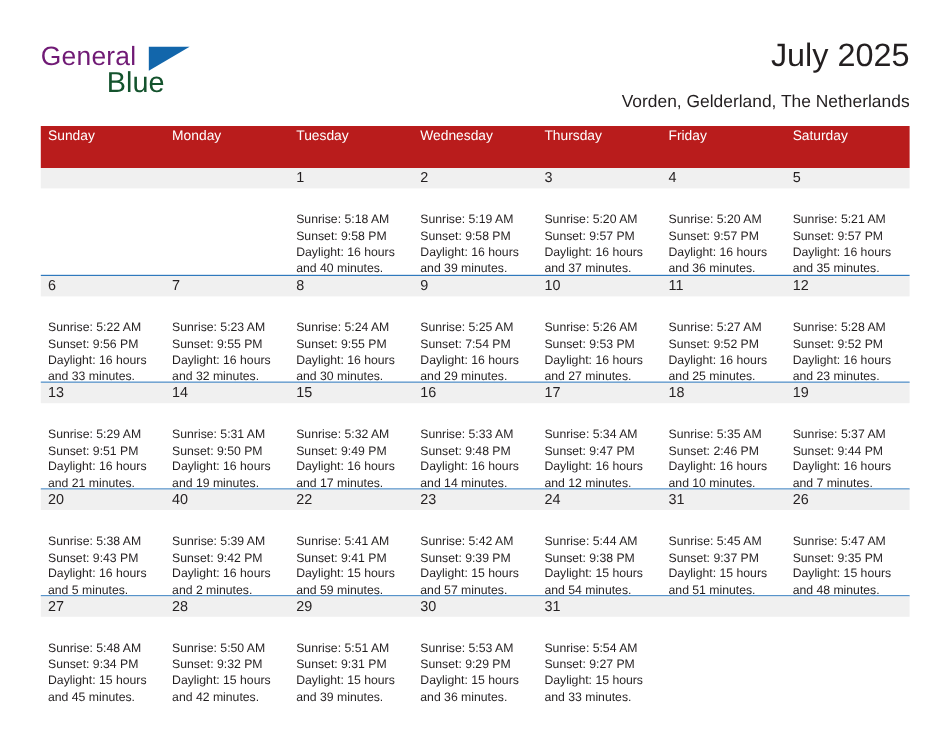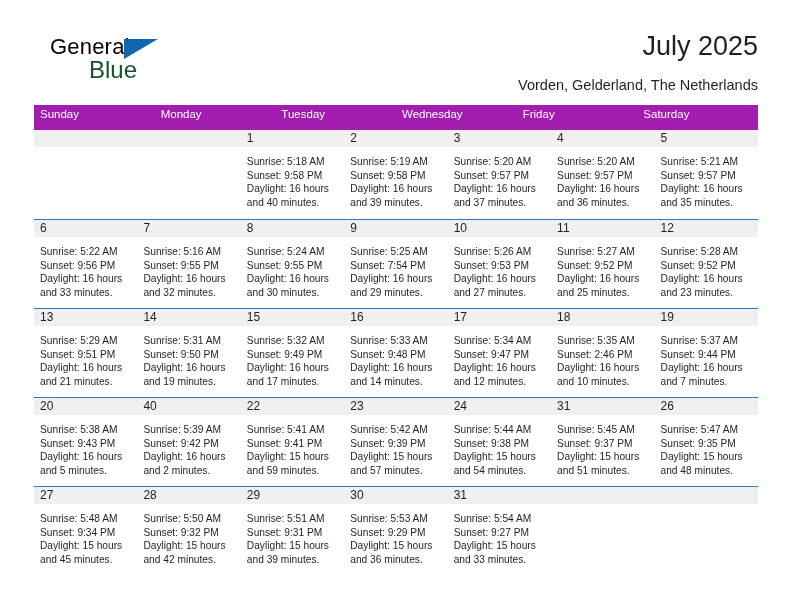--- a/index.html
+++ b/index.html
@@ -31,25 +31,25 @@
   }
   .logo {
     position: absolute;
     left: 34px;
     top: 34px;
     width: 180px;
     height: 48px;
   }
   .logo-general {
     position: absolute;
-    left: 16px;
+    left: 0;
     top: 0;
     font-size: 22px;
     letter-spacing: 0.2px;
-    color: #000000;
+    color: #701a75;
     font-family: "Liberation Sans", sans-serif;
   }
   .logo-triangle {
     position: absolute;
     left: 90px;
     top: 5px;
     width: 0;
     height: 0;
     border-left: 34px solid #1266ab;
     border-bottom: 20px solid transparent;
@@ -86,22 +86,22 @@
 
   
   .calendar {
     position: absolute;
     left: 34px;
     top: 105px;
     width: 724px;
   }
   .weekday-row {
     display: flex;
-    background: #a21caf;
-    height: 25px;
+    background: #b91c1c;
+    height: 35px;
   }
   .weekday {
     flex: 1 1 0;
     color: #ffffff;
     font-size: 11.5px;
     line-height: 19px;
     padding-left: 6px;
     box-sizing: border-box;
     white-space: nowrap;
   }
@@ -132,21 +132,21 @@
     overflow: hidden;
   }
   .day-number {
     position: relative;
     font-size: 12px;
     line-height: 17px;
     height: 17px;
     color: #231f20;
   }
   .day-info {
-    margin-top: 8px;
+    margin-top: 20px;
     font-size: 10.2px;
     line-height: 13.6px;
     color: #231f20;
   }
   .day-info div {
     white-space: nowrap;
   }
 </style>
 </head>
 <body>
@@ -165,20 +165,21 @@
     <div class="subtitle">Vorden, Gelderland, The Netherlands</div>
   </div>
 
   <div class="calendar">
 
     <div class="weekday-row">
       <div class="weekday">Sunday</div>
       <div class="weekday">Monday</div>
       <div class="weekday">Tuesday</div>
       <div class="weekday">Wednesday</div>
+      <div class="weekday">Thursday</div>
       <div class="weekday">Friday</div>
       <div class="weekday">Saturday</div>
     </div>
 
     <div class="week first">
       <div class="daynum-band"></div>
       <div class="day">
         <div class="day-number"></div>
         <div class="day-info">
           <div></div>
@@ -250,21 +251,21 @@
         <div class="day-info">
           <div>Sunrise: 5:22 AM</div>
           <div>Sunset: 9:56 PM</div>
           <div>Daylight: 16 hours</div>
           <div>and 33 minutes.</div>
         </div>
       </div>
       <div class="day">
         <div class="day-number">7</div>
         <div class="day-info">
-          <div>Sunrise: 5:16 AM</div>
+          <div>Sunrise: 5:23 AM</div>
           <div>Sunset: 9:55 PM</div>
           <div>Daylight: 16 hours</div>
           <div>and 32 minutes.</div>
         </div>
       </div>
       <div class="day">
         <div class="day-number">8</div>
         <div class="day-info">
           <div>Sunrise: 5:24 AM</div>
           <div>Sunset: 9:55 PM</div>

